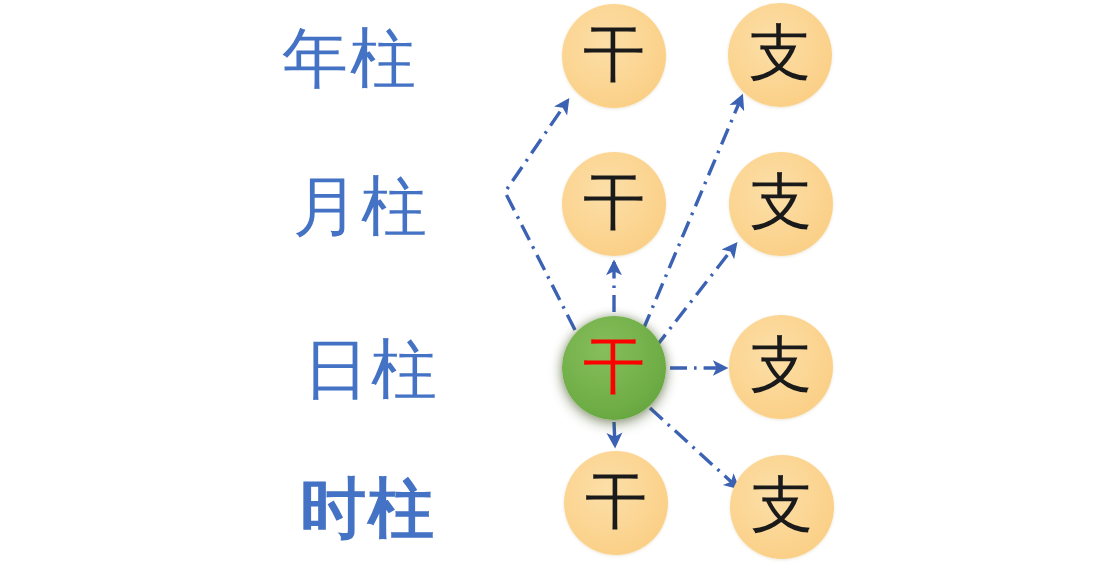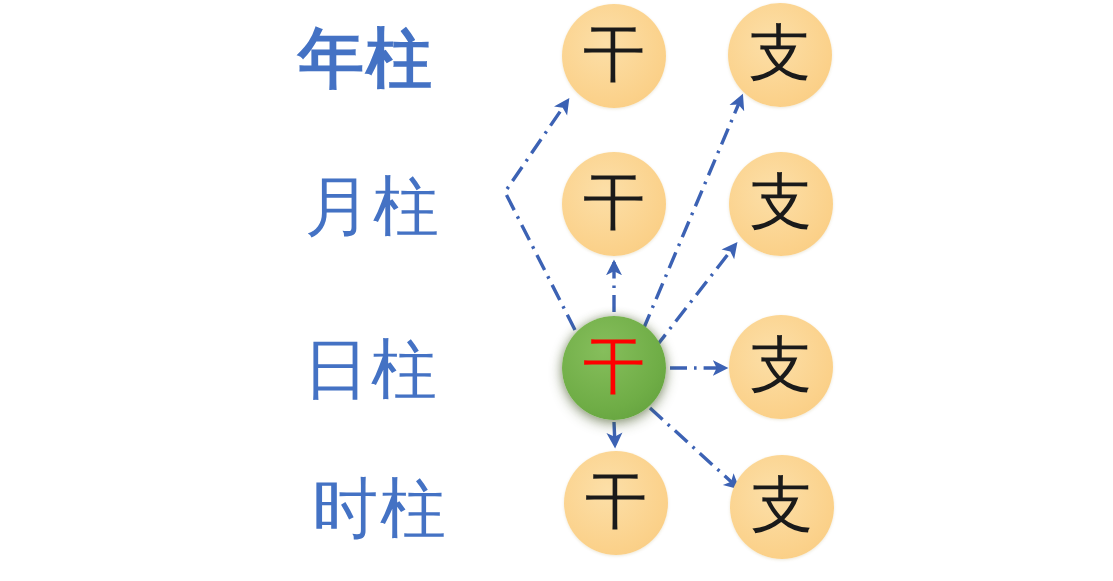--- a/index.html
+++ b/index.html
@@ -80,24 +80,24 @@
         <polyline points="614,422 615,446" marker-end="url(#arrowhead)"></polyline>
         <polyline points="670,368 726,368" marker-end="url(#arrowhead)"></polyline>
         <polyline points="575,330 505,192 568,100" marker-end="url(#arrowhead)"></polyline>
         <polyline points="643,330 742,96" marker-end="url(#arrowhead)"></polyline>
         <polyline points="655,348 736,244" marker-end="url(#arrowhead)"></polyline>
         <polyline points="650,408 738,488" marker-end="url(#arrowhead)"></polyline>
       </g>
   </svg>
 
   <div id="label-group">
-      <div class="pillar-label" style="left: 298px; top: 26px; font-weight: bold;">年柱</div>
-      <div class="pillar-label" style="left: 305px; top: 174px; text-align: center;">月柱</div>
+      <div class="pillar-label" style="left: 282px; top: 26px;">年柱</div>
+      <div class="pillar-label" style="left: 293px; top: 174px; text-align: center;">月柱</div>
       <div class="pillar-label" style="left: 303px; top: 337px;">日柱</div>
-      <div class="pillar-label" style="left: 312px; top: 476px;">时柱</div>
+      <div class="pillar-label" style="left: 300px; top: 476px; font-weight: bold;">时柱</div>
     </div>
 
   <div id="node-group">
       <div class="node node-stem" style="left: 562px; top: 4px;">
         <span class="node-glyph">干</span>
       </div>
       <div class="node node-branch" style="left: 728px; top: 3px;">
         <span class="node-glyph">支</span>
       </div>
       <div class="node node-stem" style="left: 562px; top: 152px;">

